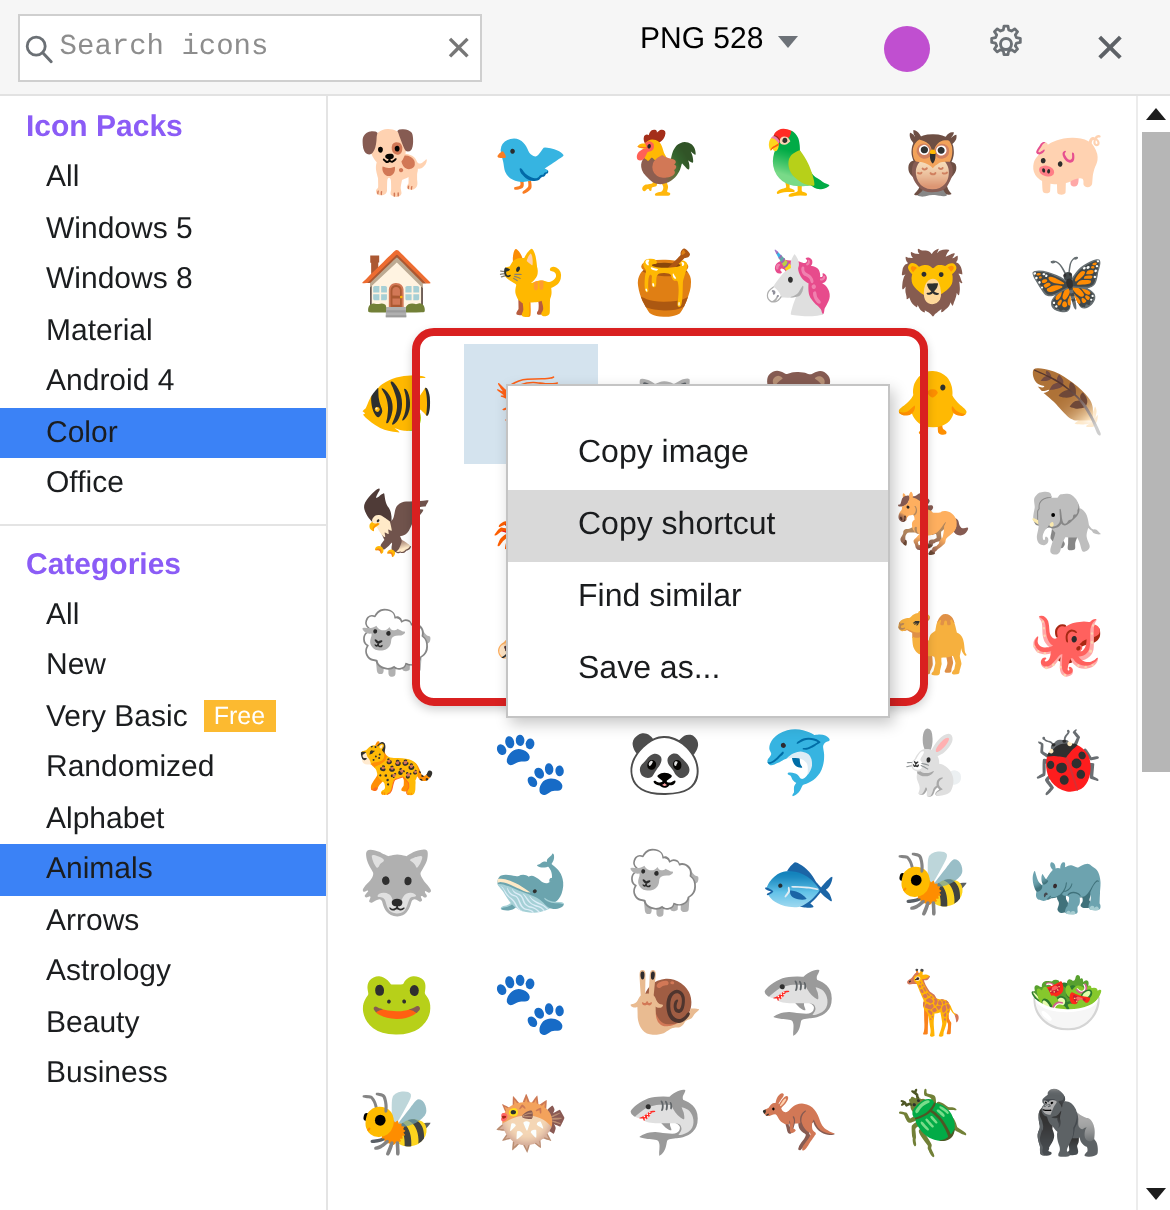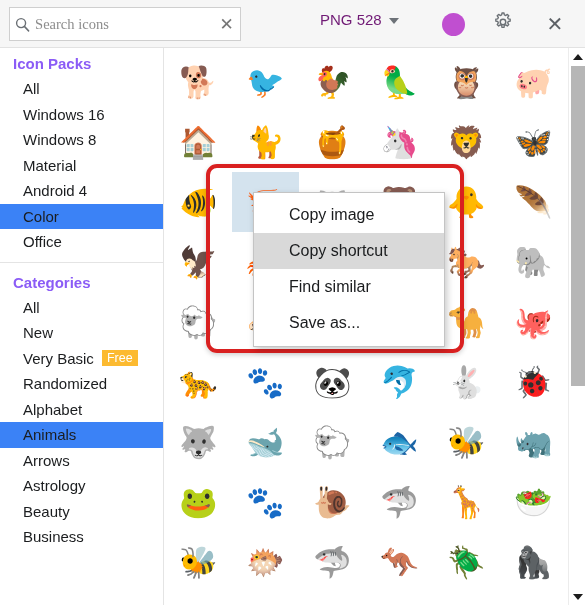--- a/index.html
+++ b/index.html
@@ -29,40 +29,40 @@
     position: absolute; left: 9px; top: 7px;
     width: 232px; height: 34px;
     background: #ffffff;
     border: 1px solid #cfcfcf;
     display: flex; align-items: center;
   }
   .search-icon { width: 28px; display:flex; align-items:center; justify-content:center; }
   .search-input {
     flex: 1;
     border: none; outline: none;
-    font-family: Liberation Serif, serif;
+    font-family: Liberation Mono, monospace;
     font-size: 14.5px; color: #000000;
     background: transparent;
     padding: 0;
   }
   .search-input::placeholder { color: #8d8d8d; }
   .search-clear {
     width: 30px; height: 100%;
     display: flex; align-items: center; justify-content: center;
     color: #777; font-size: 17px; cursor: pointer;
     font-family: "Liberation Sans", sans-serif;
   }
 
   .format-sel {
     position: absolute; left: 320px; top: 11px;
     display: flex; align-items: center; gap: 7px;
     cursor: pointer;
   }
   .format-label {
-    font-size: 15px; color: #701a75;
+    font-size: 15px; color: #000000;
     font-family: "Liberation Sans", sans-serif;
   }
   .caret-down {
     width: 0; height: 0;
     border-left: 5px solid transparent;
     border-right: 5px solid transparent;
     border-top: 6px solid #6d7278;
     margin-top: 3px;
   }
 
@@ -205,21 +205,21 @@
   }
 
   
   .ctx-menu {
     position: absolute;
     left: 253px; top: 192px;
     width: 192px;
     background: #ffffff;
     border: 1px solid #c4c4c4;
     box-shadow: 2px 3px 7px rgba(0,0,0,0.22);
-    padding: 4px 0 5px 0;
+    padding: 16px 0 5px 0;
   }
   .ctx-item {
     height: 36px; line-height: 36px;
     padding-left: 35px;
     font-size: 16px; color: #1a1c1e;
     cursor: pointer; white-space: nowrap;
     font-family: "Liberation Sans", sans-serif;
   }
   .ctx-item.hover { background: #d9d9d9; }
 </style>
@@ -261,21 +261,21 @@
   </div>
 
   <div class="sidebar">
 
     <div class="side-head">Icon Packs</div>
     <div id="packs-list">
         <div class="side-item">
           <span>All</span>
         </div>
         <div class="side-item">
-          <span>Windows 16</span>
+          <span>Windows 5</span>
         </div>
         <div class="side-item">
           <span>Windows 8</span>
         </div>
         <div class="side-item">
           <span>Material</span>
         </div>
         <div class="side-item">
           <span>Android 4</span>
         </div>

